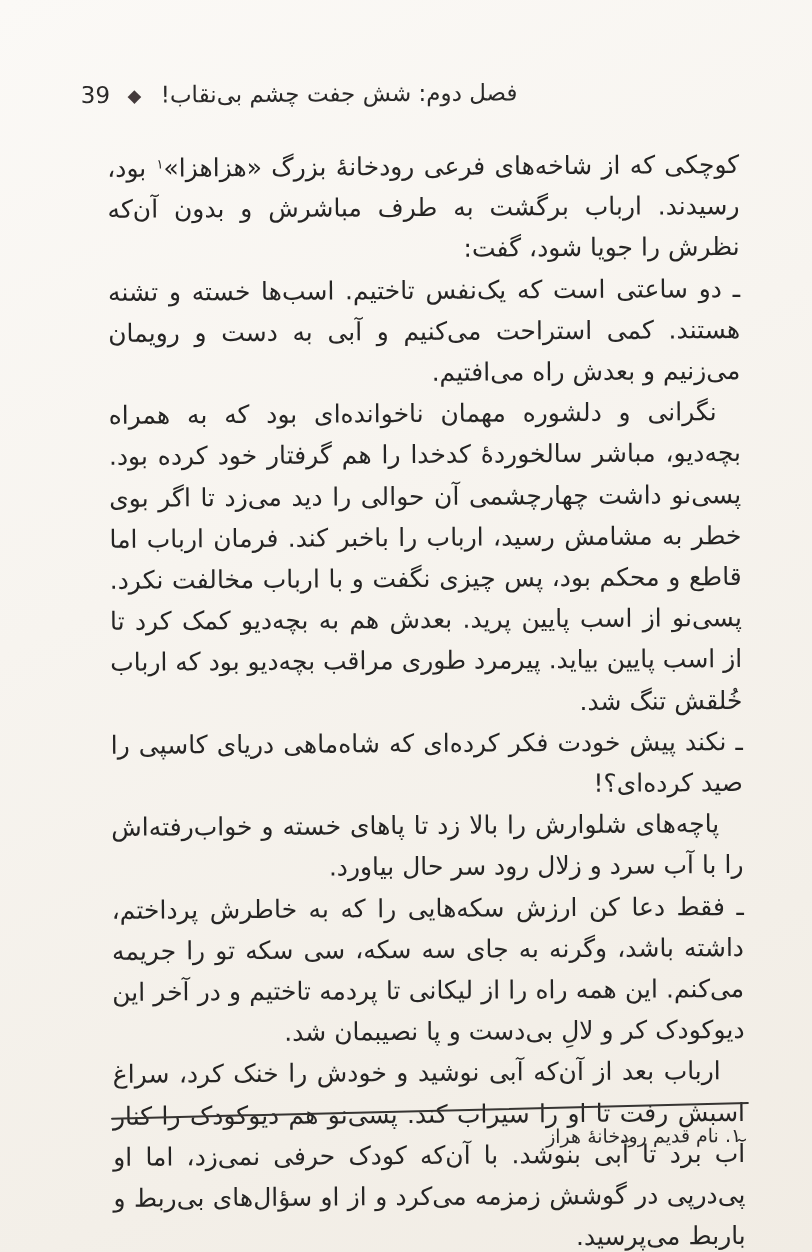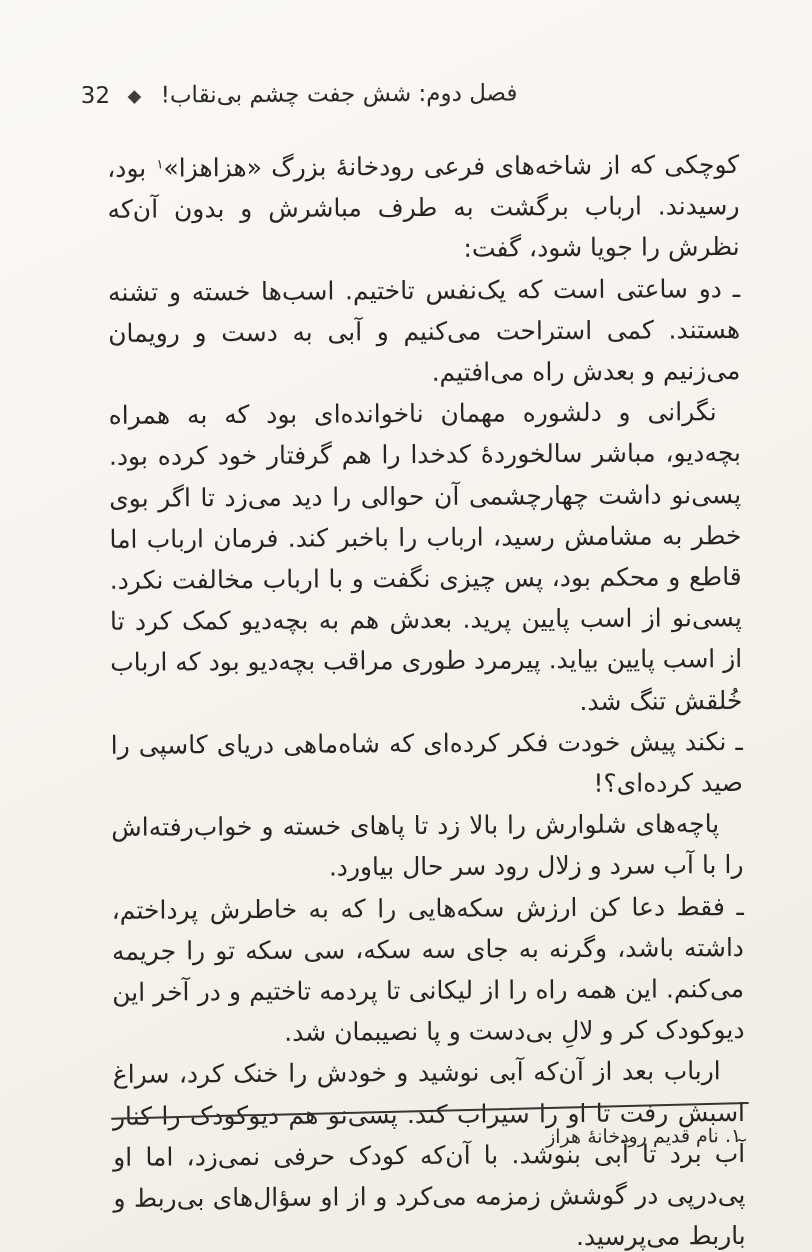--- a/index.html
+++ b/index.html
@@ -42,21 +42,21 @@
 </style>
 </head>
 <body>
 
 <div class="page">
   <div class="scan-tilt">
 
     <header class="running-head" dir="rtl">
       <span>فصل دوم: شش جفت چشم بی‌نقاب!</span>
       <span class="sep">◆</span>
-      <span>32</span>
+      <span>39</span>
     </header>
 
     <main class="body-text" dir="rtl">
       <p class="para"><span>کوچکی که از شاخه‌های فرعی رودخانهٔ بزرگ «هزاهزا»</span><sup class="fn-ref">۱</sup><span> بود، رسیدند. ارباب برگشت به طرف مباشرش و بدون آن‌که نظرش را جویا شود، گفت:</span></p>
 
       <p class="para">ـ دو ساعتی است که یک‌نفس تاختیم. اسب‌ها خسته و تشنه هستند. کمی استراحت می‌کنیم و آبی به دست و رویمان می‌زنیم و بعدش راه می‌افتیم.</p>
 
       <p class="para indent">نگرانی و دلشوره مهمان ناخوانده‌ای بود که به همراه بچه‌دیو، مباشر سالخوردهٔ کدخدا را هم گرفتار خود کرده بود. پسی‌نو داشت چهارچشمی آن حوالی را دید می‌زد تا اگر بوی خطر به مشامش رسید، ارباب را باخبر کند. فرمان ارباب اما قاطع و محکم بود، پس چیزی نگفت و با ارباب مخالفت نکرد. پسی‌نو از اسب پایین پرید. بعدش هم به بچه‌دیو کمک کرد تا از اسب پایین بیاید. پیرمرد طوری مراقب بچه‌دیو بود که ارباب خُلقش تنگ شد.</p>
 
       <p class="para">ـ نکند پیش خودت فکر کرده‌ای که شاه‌ماهی دریای کاسپی را صید کرده‌ای؟!</p>

